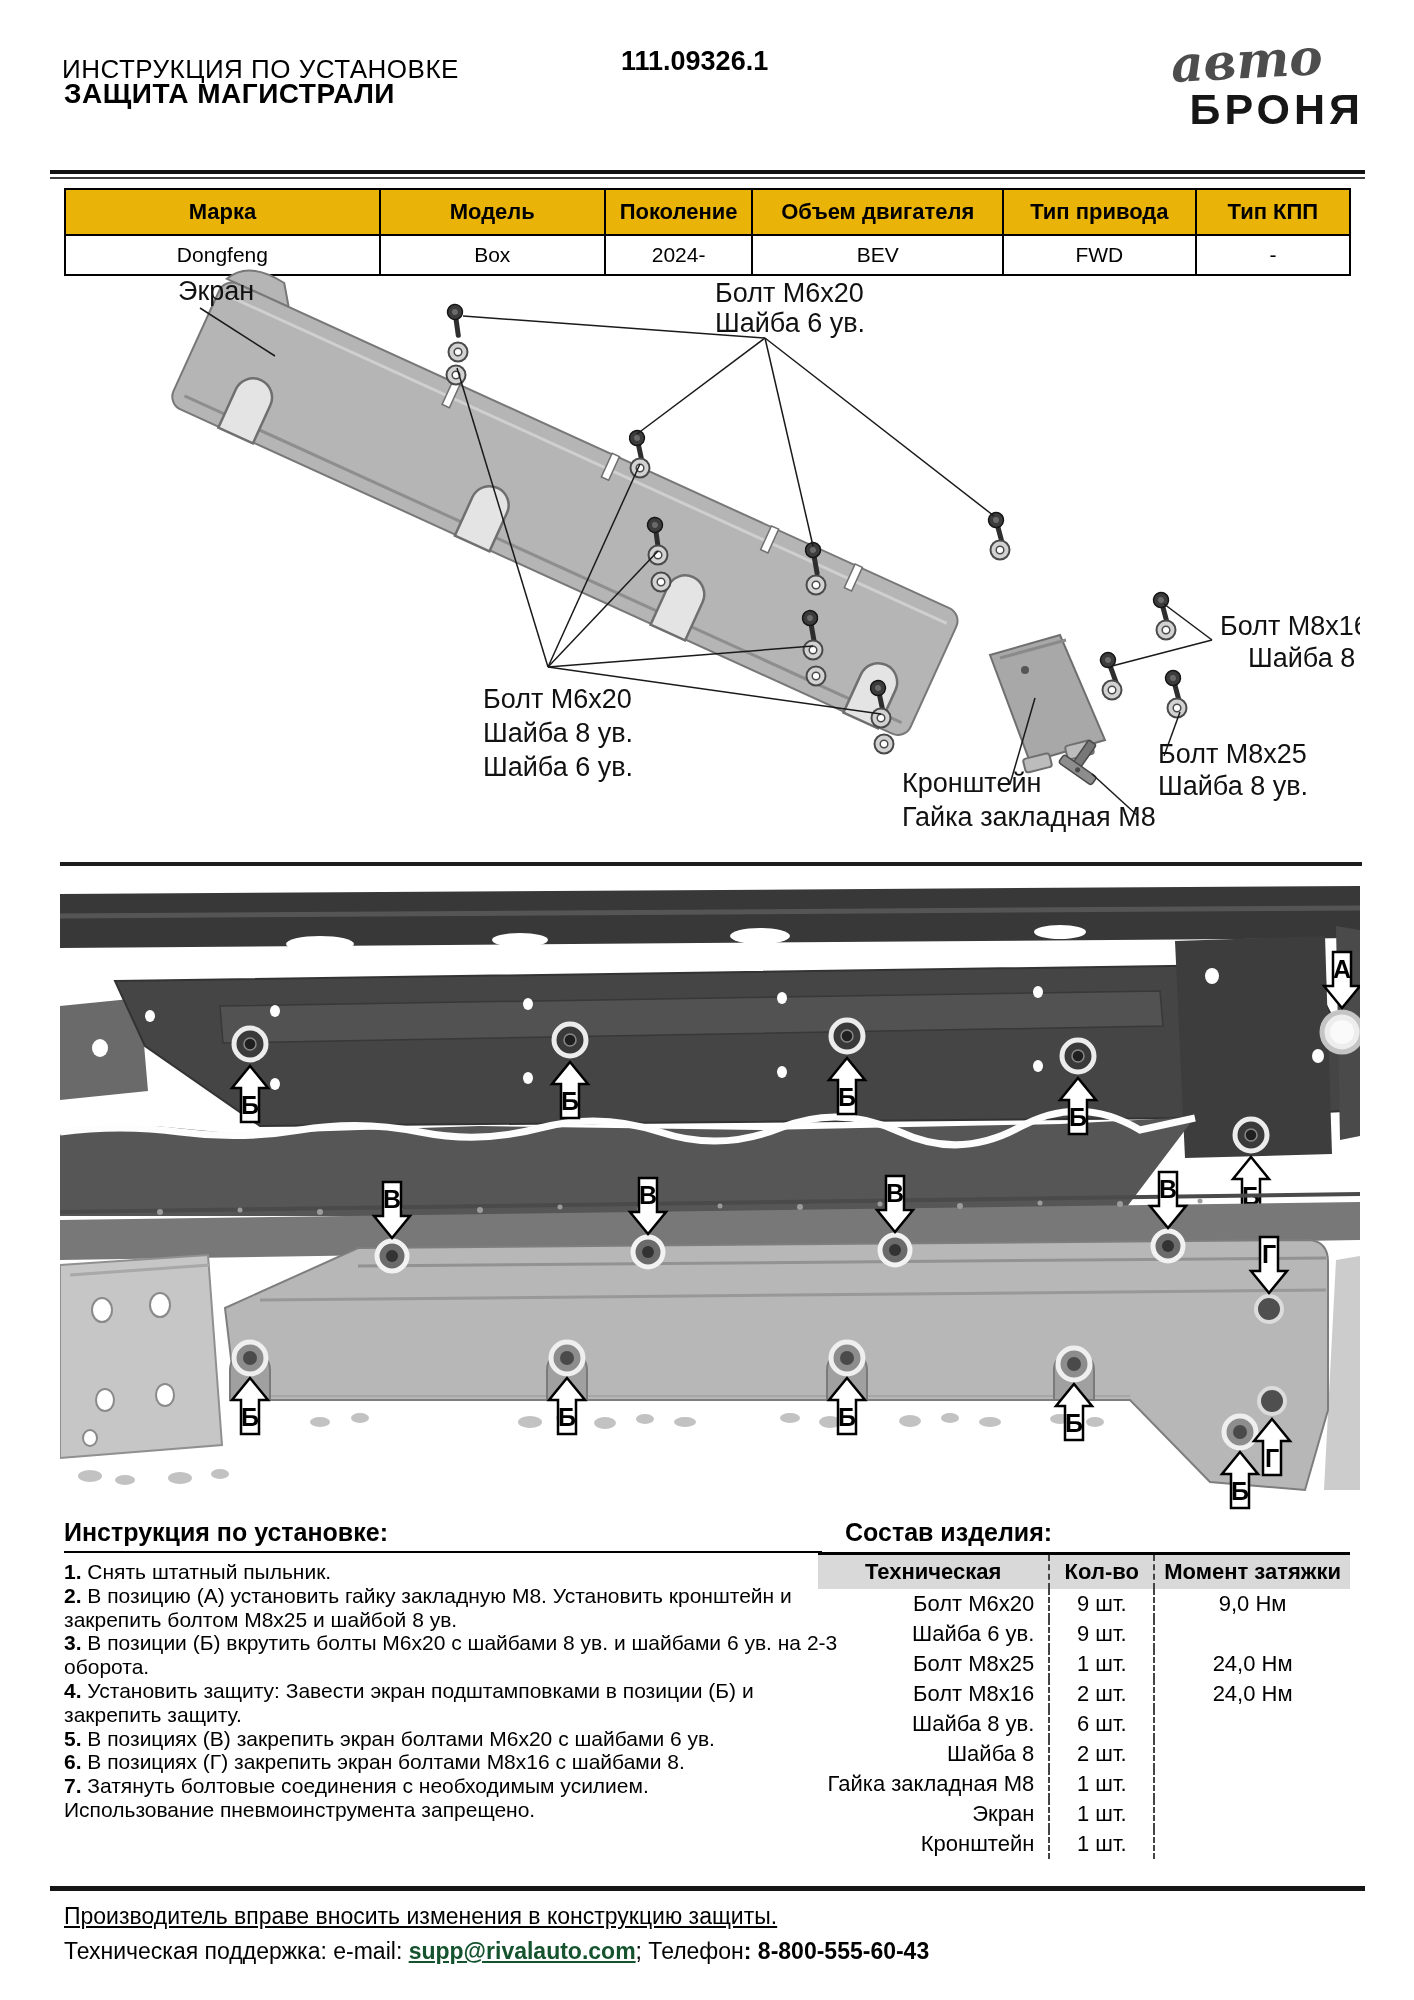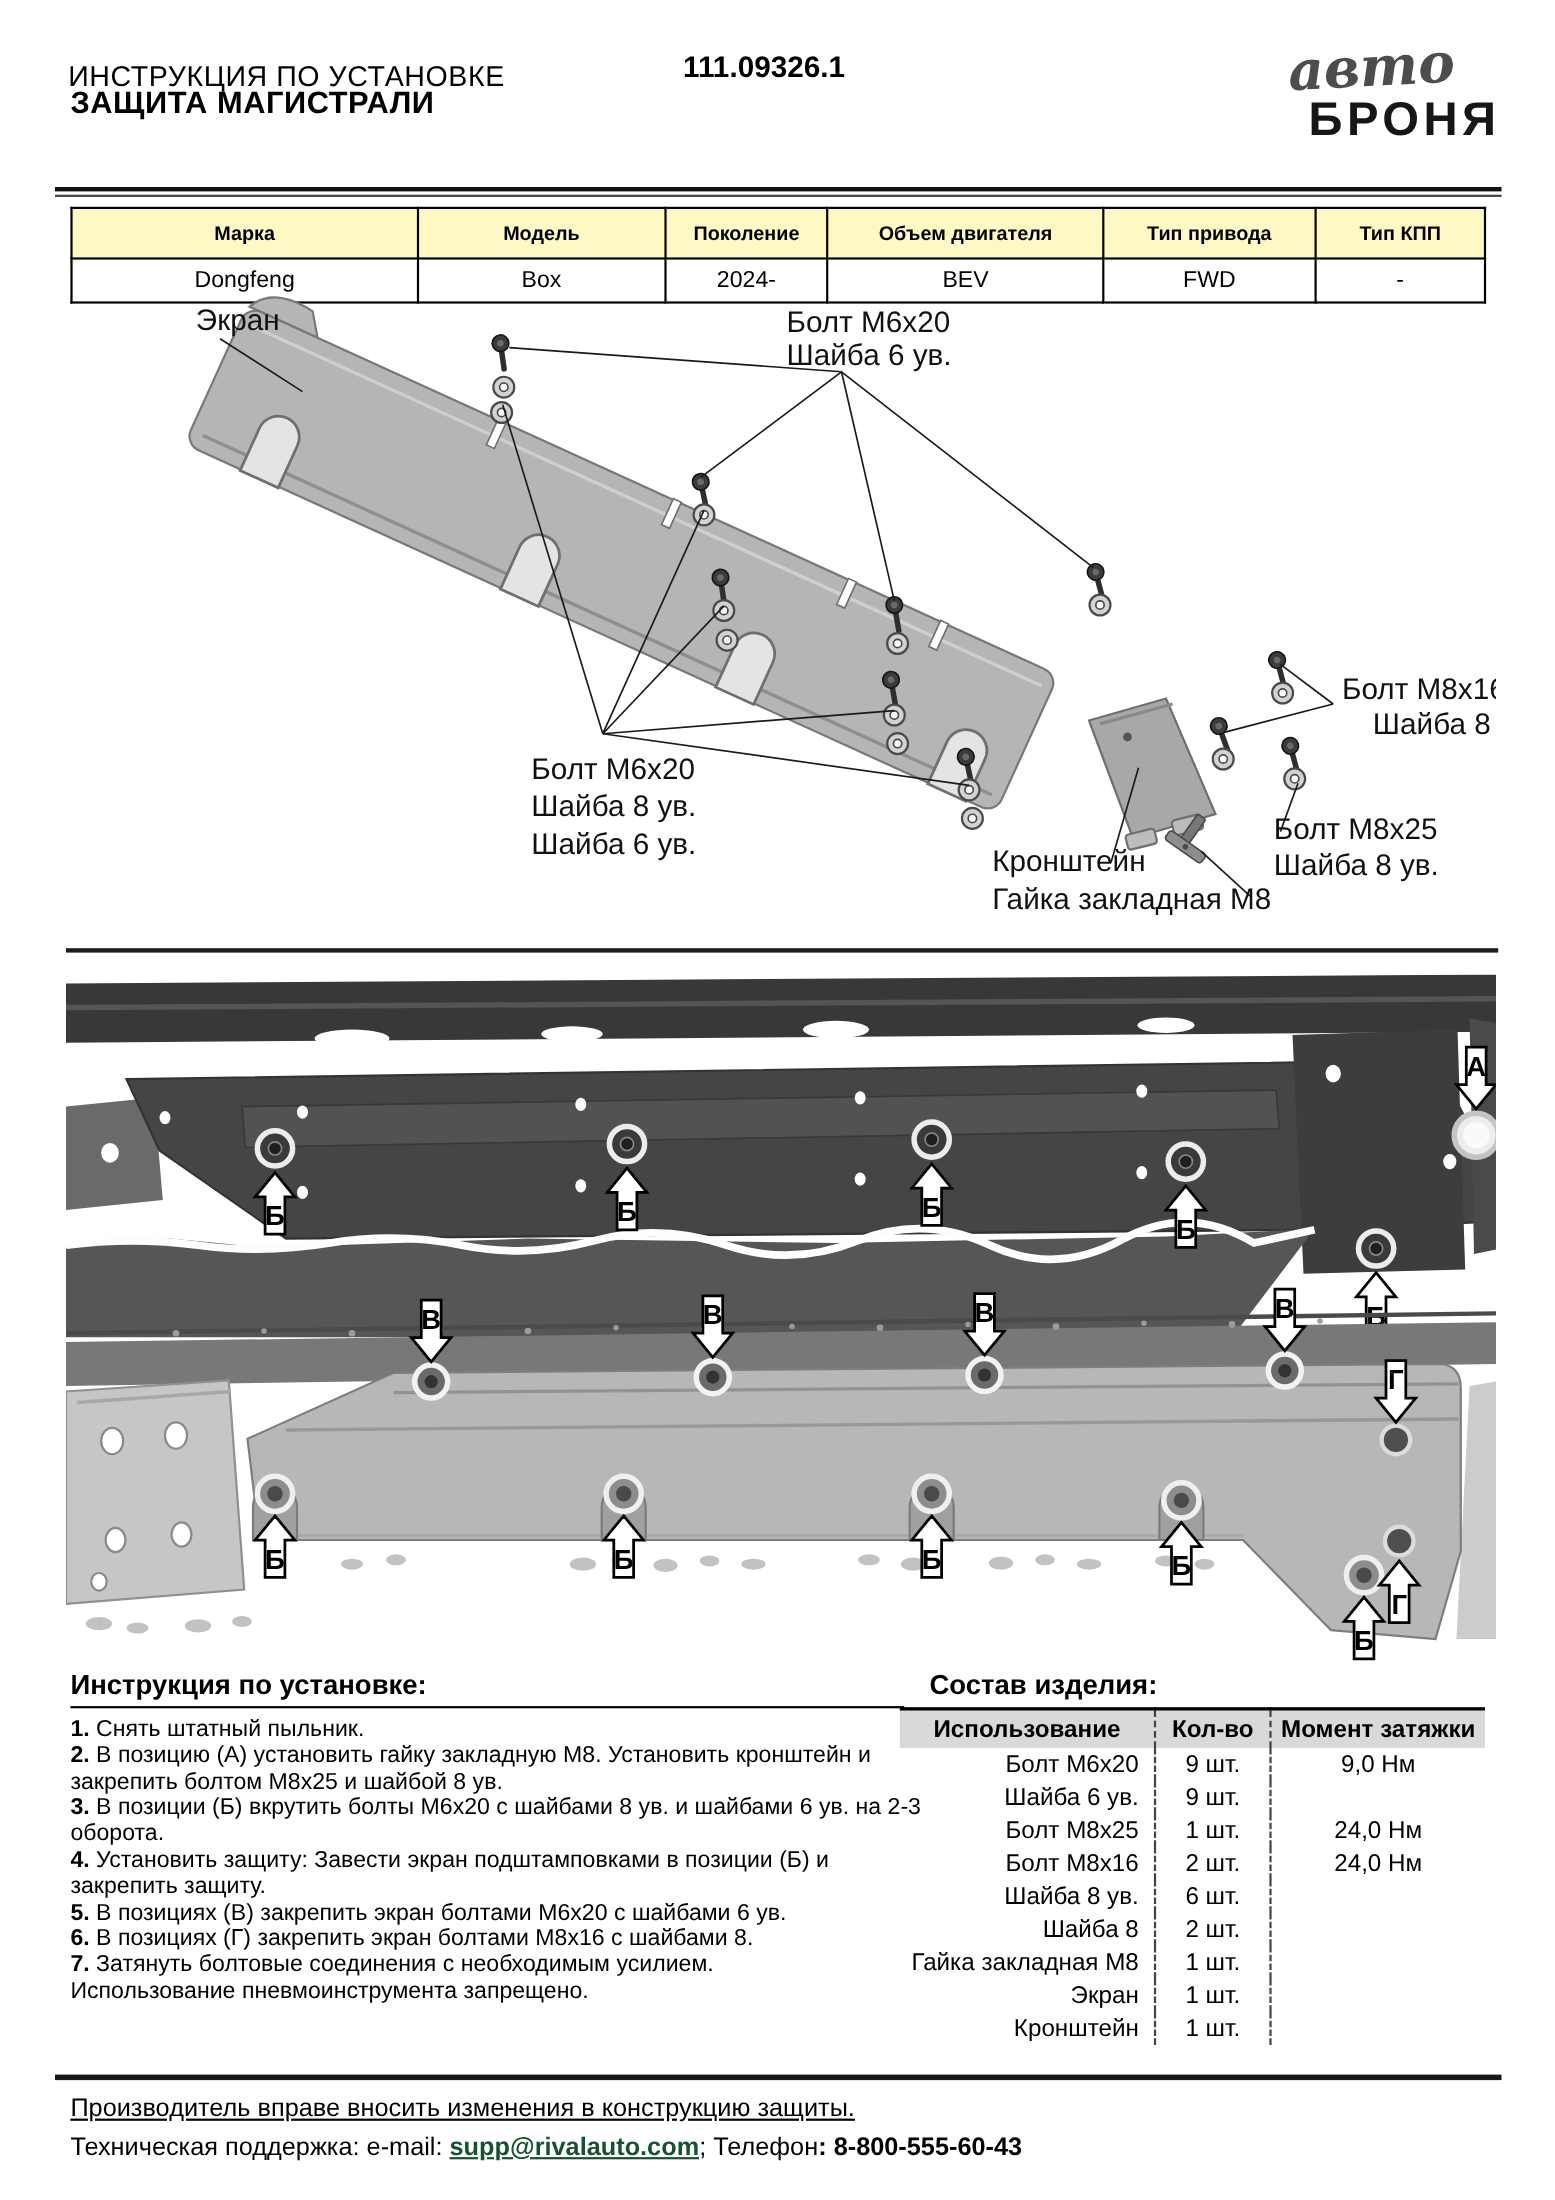--- a/index.html
+++ b/index.html
@@ -14,21 +14,21 @@
   .part-no{left:621px;top:46px;font-size:27px;font-weight:bold;}
   .logo{right:50px;top:36px;text-align:right;line-height:1;}
   .logo-script{font-family:"DejaVu Serif",serif;font-style:italic;font-weight:bold;
     font-size:50px;color:#4d4d4d;display:block;margin-right:42px;transform:rotate(-3deg);}
   .logo-block{font-size:43px;font-weight:bold;letter-spacing:4px;color:#161616;display:block;margin-top:2px;}
   .rule-a{left:50px;top:170px;width:1315px;height:4px;background:#111;}
   .rule-b{left:50px;top:177px;width:1315px;height:2px;background:#3f3f3f;}
   
   .vtable{left:64px;top:188px;width:1287px;border-collapse:collapse;}
   .vtable th,.vtable td{border:2px solid #000;text-align:center;}
-  .vtable th{background:#fef9c3;font-size:18px;height:42px;}
+  .vtable th{background:#eab308;font-size:22px;height:42px;}
   .vtable td{font-size:21px;height:36px;background:#fff;}
   
   svg text{font-family:"Liberation Sans",sans-serif;}
   .callout{font-size:27px;fill:#111;}
   .mletter{font-size:25px;font-weight:bold;fill:#000;}
   
   .instr-title{left:64px;top:1518px;font-size:25px;font-weight:bold;}
   .instr-rule{left:64px;top:1551px;width:758px;height:2px;background:#000;}
   .steps{left:64px;top:1560px;width:775px;font-size:21px;line-height:23.8px;}
   .steps b{font-weight:bold;}
@@ -411,21 +411,21 @@
   <div><b>5.</b><span> В позициях (В) закрепить экран болтами М6х20 с шайбами 6 ув.</span></div>
   <div><b>6.</b><span> В позициях (Г) закрепить экран болтами М8х16 с шайбами 8.</span></div>
   <div><b>7.</b><span> Затянуть болтовые соединения с необходимым усилием.</span></div>
   <div><span>Использование пневмоинструмента запрещено.</span></div>
 </div>
 
 <div class="abs parts-title">Состав изделия:</div>
 <table class="abs ptable">
   <tbody>
       <tr>
-    <th class="c1" style="width:232px">Использование</th>
+    <th class="c1" style="width:232px">Техническая</th>
     <th class="c2" style="width:103px">Кол-во</th>
     <th class="c3" style="width:197px">Момент затяжки</th>
   </tr>
   <tr>
         <td class="c1">Болт М6х20</td>
         <td class="c2">9 шт.</td>
         <td class="c3">9,0 Нм</td>
       </tr>
   <tr>
         <td class="c1">Шайба 6 ув.</td>

